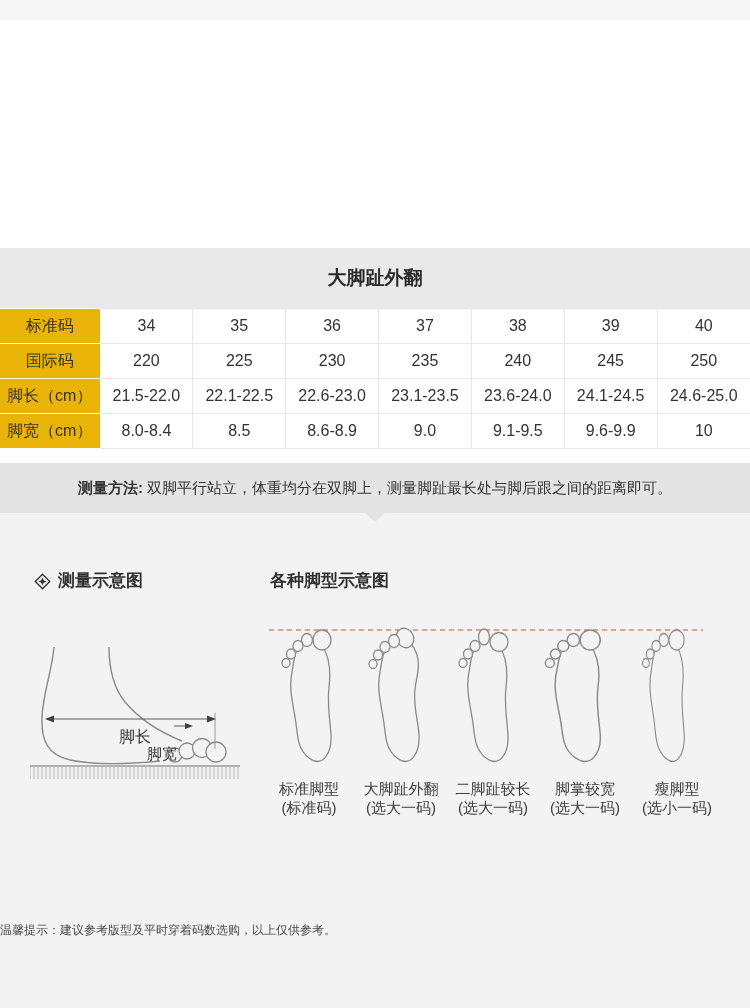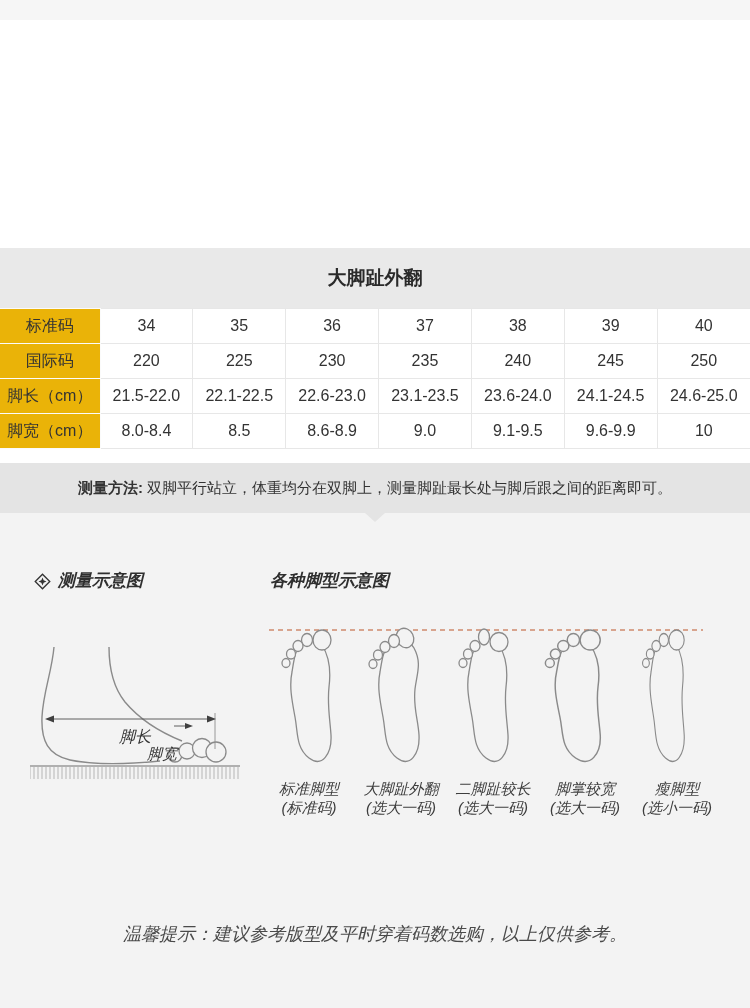--- a/index.html
+++ b/index.html
@@ -25,39 +25,39 @@
   table.size-table td:last-child { border-right:none; }
   table.size-table col.c-lab { width:100px; }
   .gap-white { height:14px; background:#fff; }
 
   
   .measure-band { height:50px; line-height:50px; background:#e4e4e4; text-align:center;
                   font-size:15px; color:#333; white-space:nowrap; }
   .measure-band b { font-weight:bold; }
 
   
-  .lower { height:496px; background:#f3f3f3;font-style:italic; }
+  .lower { height:496px; background:#f3f3f3; }
   .notch { width:0; height:0; margin:0 auto; border-left:10px solid transparent;
            border-right:10px solid transparent; border-top:9px solid #e4e4e4; }
   .headings { position:relative; height:24px; margin-top:47px; }
   .heading { position:absolute; top:0; font-size:17px; font-weight:bold; color:#2f2f2f;
              display:flex; align-items:center; line-height:24px; }
   .heading-left { left:33px; }
   .heading-right { left:270px; }
   .diamond-icon { width:19px; height:19px; margin-right:6px; flex:0 0 auto; }
 
   .diagrams { position:relative; height:230px; }
   .svg-left { position:absolute; left:12px; top:40px; }
   .svg-right { position:absolute; left:263px; top:26px; }
   .foot-labels { position:absolute; left:263px; top:186px; width:460px; display:flex; }
   .ft { flex:1 1 0; text-align:center; }
   .ft-name { font-size:15px; line-height:19px; color:#3d3d3d; }
   .ft-note { font-size:15px; line-height:19px; color:#3d3d3d; }
 
-  .tip { margin-top:99px; text-align:center; font-size:18px; color:#4a4a4a; }
+  .tip { margin-top:99px; text-align:left; font-size:12px; color:#4a4a4a; }
 
   svg text { font-family:"Liberation Sans","DejaVu Sans",sans-serif; }
 </style>
 </head>
 <body>
 
 <div class="top-strip"></div>
 
 <section class="title-block">
 </section>

